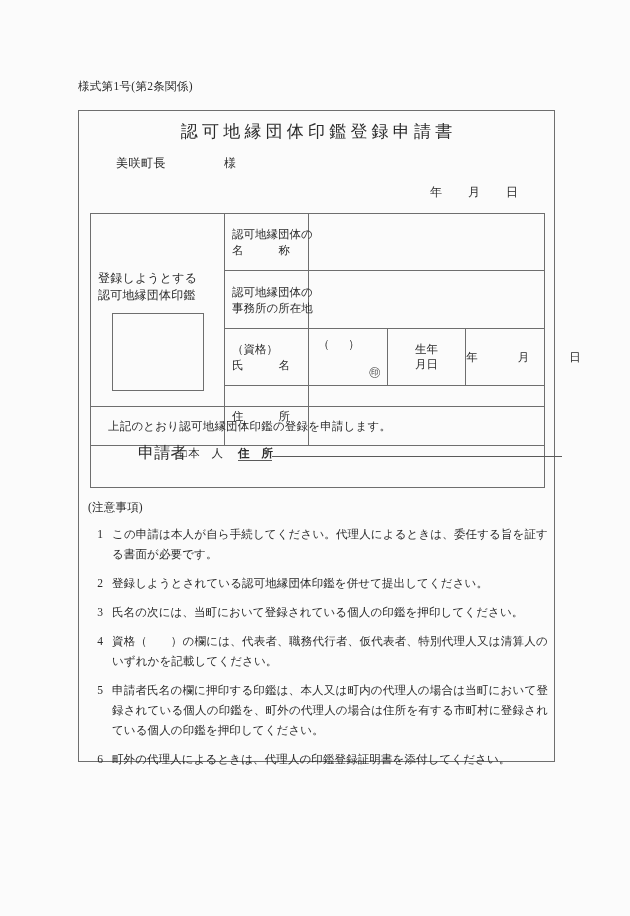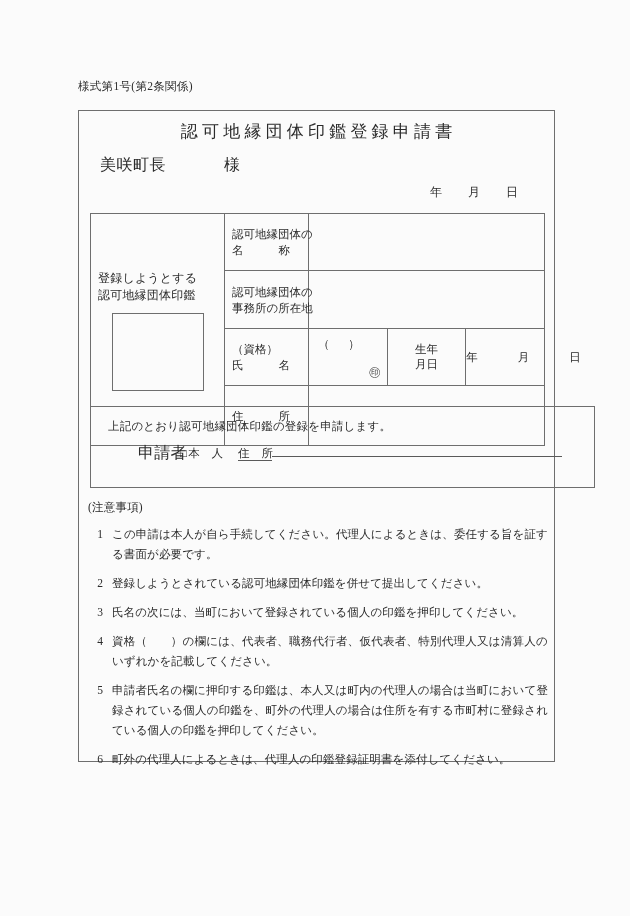--- a/index.html
+++ b/index.html
@@ -53,23 +53,23 @@
     text-align: center;
     font-size: 17px;
     letter-spacing: 4.2px;
     text-indent: 4.2px;
     white-space: nowrap;
   }
 
   
   .addressee {
     position: absolute;
-    left: 100px;
+    left: 116px;
     top: 155px;
-    font-size: 16px;
+    font-size: 12px;
     white-space: nowrap;
   }
   .addressee .mayor { letter-spacing: 0.5px; }
   .addressee .sama {
     display: inline-block;
     margin-left: 58px;
     letter-spacing: 0.5px;
   }
 
   
@@ -182,21 +182,21 @@
   }
   .dob-val span { display: inline-block; }
   .dob-val .m { margin-left: 40px; }
   .dob-val .d { margin-left: 40px; }
 
   
   .declaration {
     position: absolute;
     left: 90px;
     top: 406px;
-    width: 505px;
+    width: 455px;
     height: 82px;
     border: 1px solid #6e6e6e;
     box-sizing: border-box;
   }
   .decl-text {
     position: absolute;
     left: 17px;
     top: 12px;
     font-size: 11.5px;
     letter-spacing: 0.2px;
@@ -233,20 +233,21 @@
   }
   .decl-row .rule {
     display: inline-block;
     border-bottom: 1px solid #5a5a5a;
     height: 13px;
   }
   .decl-row.r1 .field-label,
   .decl-row.r2 .field-label {
     border-bottom: 1px solid #5a5a5a;
     height: 14px;
+    font-weight: bold;
   }
   .decl-row.r1 .rule { width: 290px; }
   .decl-row.r2 .rule { width: 250px; }
   .decl-row .seal-mark-inline {
     display: inline-block;
     font-size: 12px;
     line-height: 1;
     margin-left: 2px;
     position: relative;
     top: -1px;

